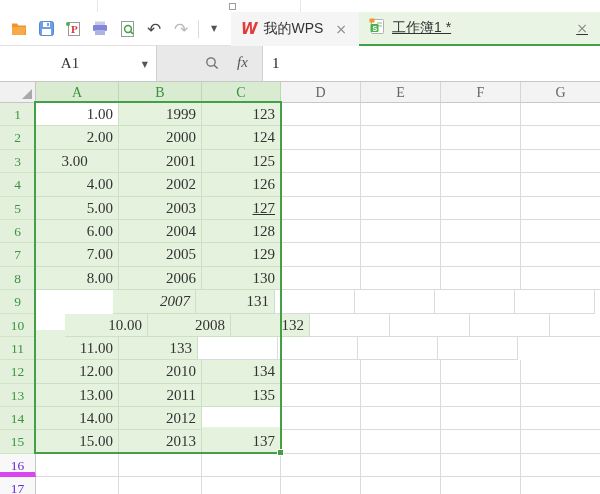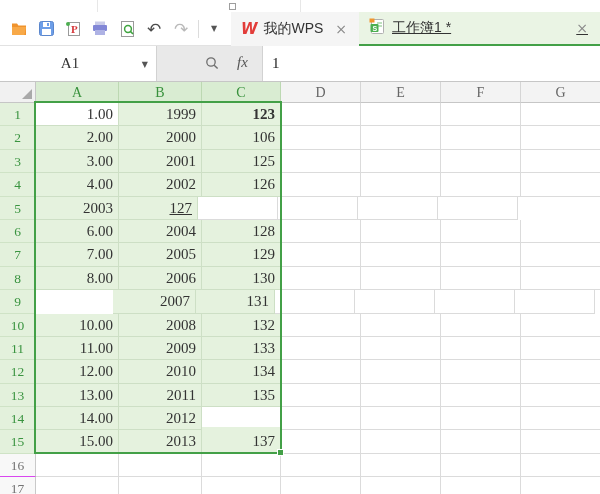--- a/index.html
+++ b/index.html
@@ -63,22 +63,22 @@
     border-left:10px solid transparent; border-bottom:10px solid #a9a9a9; }
   .ch { height:21px; background:#f3f3f3; border-right:1px solid #d5d5d5;
     border-bottom:1px solid #c6c6c6; text-align:center; line-height:21px;
     font-family:"Liberation Serif","DejaVu Serif",serif; font-size:14px; color:#666;
     flex:0 0 auto; }
   .ch.sel { background:#d9ecd2; color:#38913c; border-right:1px solid #bcd8b2; }
 
   .grid-body { position:relative; }
   .gr { display:flex; height:23.4px; }
   .rh { width:36px; background:#f8f8f8; border-right:1px solid #c9c9c9;
-    border-bottom:1px solid #d946ef; text-align:center;
-    font-family:"Liberation Serif","DejaVu Serif",serif; font-size:13.5px; color:#737373;
+    border-bottom:5px solid #d946ef; text-align:center;
+    font-family:"Liberation Serif","DejaVu Serif",serif; font-size:13.5px; color:#6d28d9;
     line-height:23px; flex:0 0 auto; }
   .rh.sel { background:#e3f1dc; color:#3a9440; border-bottom:1px solid #cfe3c6; }
   .cell { height:23.4px; background:#fff; border-right:1px solid #dbdbdb;
     border-bottom:1px solid #dbdbdb; font-family:"Liberation Serif","DejaVu Serif",serif;
     font-size:15px; color:#333; text-align:right; padding-right:5px; line-height:22px;
     flex:0 0 auto; }
   .cell.selc { background:#e5f2de; border-right:1px solid #cddfc5; border-bottom:1px solid #cddfc5; }
   .cell.active { background:#fff; }
 
   .sel-overlay { position:absolute; left:34px; top:-2px; width:248px; height:353px;
@@ -195,58 +195,59 @@
         <div class="ch" style="width: 80px;">E</div>
         <div class="ch" style="width: 80px;">F</div>
         <div class="ch" style="width: 80px;">G</div>
       </div>
     <div class="grid-body" id="grid-body">
 
       <div class="gr">
           <div class="rh sel">1</div>
           <div class="cell selc active" style="width: 83px;">1.00</div>
           <div class="cell selc" style="width: 83px;">1999</div>
-          <div class="cell selc" style="width: 79px; font-weight: bold;">123</div>
+          <div class="cell selc" style="width: 79px;">123</div>
           <div class="cell" style="width: 80px;"></div>
           <div class="cell" style="width: 80px;"></div>
           <div class="cell" style="width: 80px;"></div>
           <div class="cell" style="width: 80px;"></div>
         </div>
         <div class="gr">
           <div class="rh sel">2</div>
           <div class="cell selc" style="width: 83px;">2.00</div>
           <div class="cell selc" style="width: 83px;">2000</div>
-          <div class="cell selc" style="width: 79px;">106</div>
+          <div class="cell selc" style="width: 79px;">124</div>
           <div class="cell" style="width: 80px;"></div>
           <div class="cell" style="width: 80px;"></div>
           <div class="cell" style="width: 80px;"></div>
           <div class="cell" style="width: 80px;"></div>
         </div>
         <div class="gr">
           <div class="rh sel">3</div>
-          <div class="cell selc" style="width: 83px;">3.00</div>
+          <div class="cell selc" style="width: 83px; text-align: center;">3.00</div>
           <div class="cell selc" style="width: 83px;">2001</div>
           <div class="cell selc" style="width: 79px;">125</div>
           <div class="cell" style="width: 80px;"></div>
           <div class="cell" style="width: 80px;"></div>
           <div class="cell" style="width: 80px;"></div>
           <div class="cell" style="width: 80px;"></div>
         </div>
         <div class="gr">
           <div class="rh sel">4</div>
           <div class="cell selc" style="width: 83px;">4.00</div>
           <div class="cell selc" style="width: 83px;">2002</div>
           <div class="cell selc" style="width: 79px;">126</div>
           <div class="cell" style="width: 80px;"></div>
           <div class="cell" style="width: 80px;"></div>
           <div class="cell" style="width: 80px;"></div>
           <div class="cell" style="width: 80px;"></div>
         </div>
         <div class="gr">
           <div class="rh sel">5</div>
+          <div class="cell selc" style="width: 83px;">5.00</div>
           <div class="cell selc" style="width: 83px;">2003</div>
           <div class="cell selc" style="width: 79px; text-decoration: underline;">127</div>
           <div class="cell" style="width: 80px;"></div>
           <div class="cell" style="width: 80px;"></div>
           <div class="cell" style="width: 80px;"></div>
           <div class="cell" style="width: 80px;"></div>
         </div>
         <div class="gr">
           <div class="rh sel">6</div>
           <div class="cell selc" style="width: 83px;">6.00</div>
@@ -273,41 +274,40 @@
           <div class="cell selc" style="width: 83px;">2006</div>
           <div class="cell selc" style="width: 79px;">130</div>
           <div class="cell" style="width: 80px;"></div>
           <div class="cell" style="width: 80px;"></div>
           <div class="cell" style="width: 80px;"></div>
           <div class="cell" style="width: 80px;"></div>
         </div>
         <div class="gr">
           <div class="rh sel">9</div>
           <div class="cell selc" style="width: 77px; margin-top: 40px;">9.00</div>
-          <div class="cell selc" style="width: 83px;">2007</div>
+          <div class="cell selc" style="width: 83px; font-style: italic;">2007</div>
           <div class="cell selc" style="width: 79px;">131</div>
           <div class="cell" style="width: 80px;"></div>
           <div class="cell" style="width: 80px;"></div>
           <div class="cell" style="width: 80px;"></div>
           <div class="cell" style="width: 80px;"></div>
         </div>
         <div class="gr">
           <div class="rh sel">10</div>
-          <div class="cell selc" style="width: 83px;">10.00</div>
+          <div class="cell selc" style="width: 83px; margin-left: 29px;">10.00</div>
           <div class="cell selc" style="width: 83px;">2008</div>
           <div class="cell selc" style="width: 79px;">132</div>
           <div class="cell" style="width: 80px;"></div>
           <div class="cell" style="width: 80px;"></div>
           <div class="cell" style="width: 80px;"></div>
           <div class="cell" style="width: 80px;"></div>
         </div>
         <div class="gr">
           <div class="rh sel">11</div>
           <div class="cell selc" style="width: 83px;">11.00</div>
-          <div class="cell selc" style="width: 83px;">2009</div>
           <div class="cell selc" style="width: 79px;">133</div>
           <div class="cell" style="width: 80px;"></div>
           <div class="cell" style="width: 80px;"></div>
           <div class="cell" style="width: 80px;"></div>
           <div class="cell" style="width: 80px;"></div>
         </div>
         <div class="gr">
           <div class="rh sel">12</div>
           <div class="cell selc" style="width: 83px;">12.00</div>
           <div class="cell selc" style="width: 83px;">2010</div>

